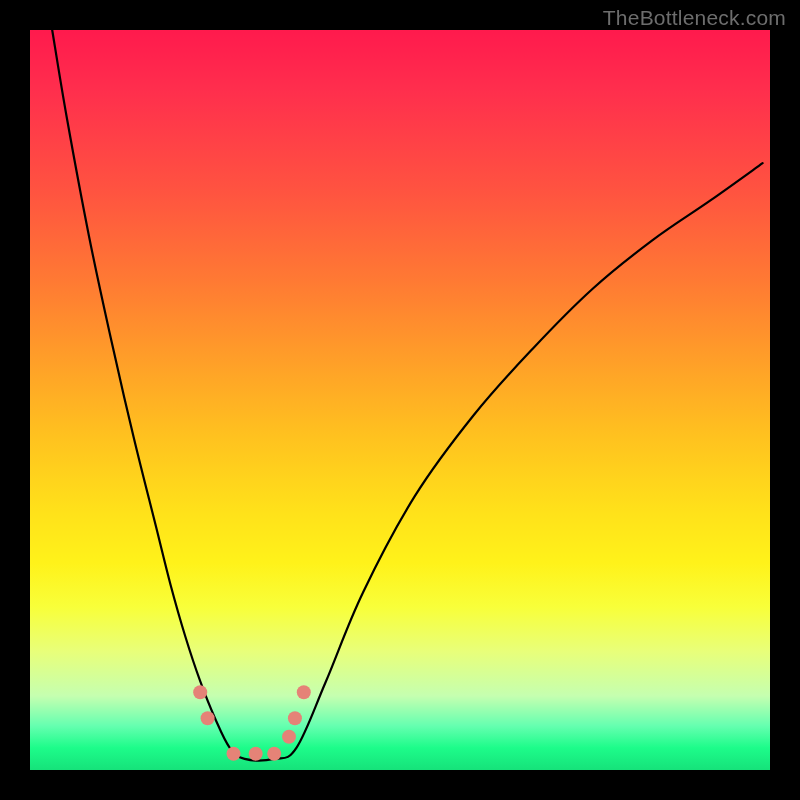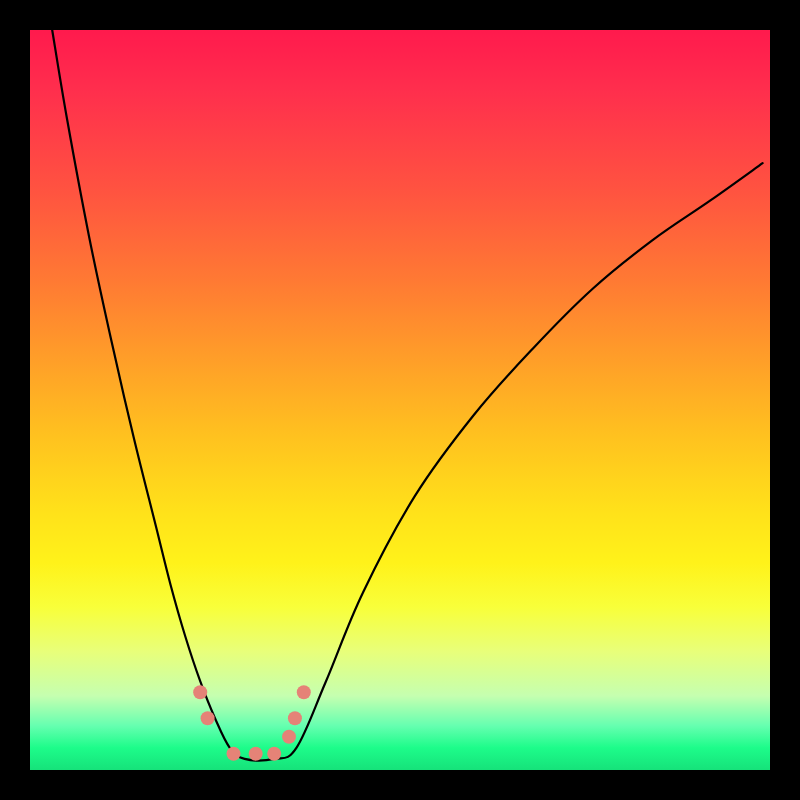--- a/index.html
+++ b/index.html
@@ -58,20 +58,21 @@
     color: #6d6d6d;
     font-size: 21px;
     letter-spacing: 0.2px;
   }
 </style>
 </head>
 <body>
 
 <div class="stage">
 
+  <div class="watermark">TheBottleneck.com</div>
 
   <div class="plot-area">
     <div class="gradient"></div>
 
     <svg class="curve-svg" viewBox="0 0 740 740" preserveAspectRatio="none">
       <path id="curve-path" fill="none" stroke="#000" stroke-width="2.2" stroke-linejoin="round" stroke-linecap="round" d="M 22.20 0.00 C 24.86 15.98, 30.34 51.50, 37.00 88.80 C 43.66 126.10, 51.21 167.24, 59.20 207.20 C 67.19 247.16, 73.41 274.84, 81.40 310.80 C 89.39 346.76, 95.61 373.70, 103.60 407.00 C 111.59 440.30, 119.14 469.16, 125.80 495.80 C 132.46 522.44, 135.27 535.02, 140.60 555.00 C 145.93 574.98, 150.07 589.48, 155.40 606.80 C 160.73 624.12, 164.87 636.55, 170.20 651.20 C 175.53 665.85, 179.67 676.21, 185.00 688.20 C 190.33 700.19, 194.47 710.47, 199.80 717.80 C 205.13 725.13, 206.61 726.90, 214.60 728.90 C 222.59 730.90, 234.88 730.90, 244.20 728.90 C 253.52 726.90, 257.08 731.79, 266.40 717.80 C 275.72 703.81, 284.01 679.17, 296.00 651.20 C 307.99 623.23, 317.02 595.70, 333.00 562.40 C 348.98 529.10, 364.82 498.17, 384.80 466.20 C 404.78 434.23, 422.69 411.44, 444.00 384.80 C 465.31 358.16, 481.89 340.84, 503.20 318.20 C 524.51 295.56, 541.09 278.31, 562.40 259.00 C 583.71 239.69, 600.29 226.88, 621.60 210.90 C 642.91 194.92, 660.82 184.19, 680.80 170.20 C 700.78 156.21, 723.28 139.86, 732.60 133.20"></path>
     </svg>
 
     <svg class="dots-svg" viewBox="0 0 740 740" preserveAspectRatio="none">
       <g id="dots-group">

